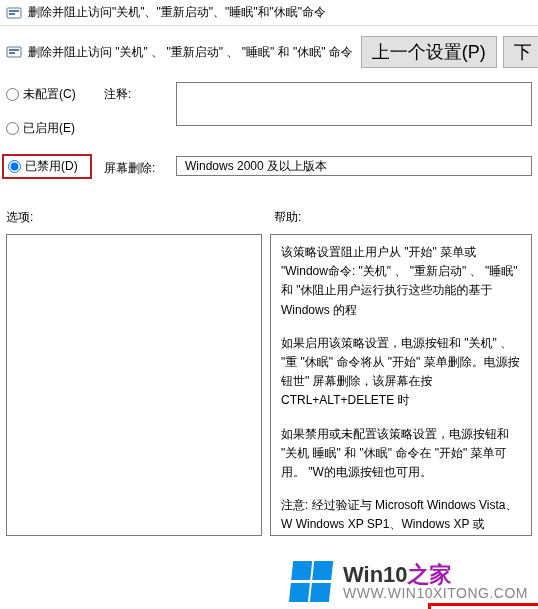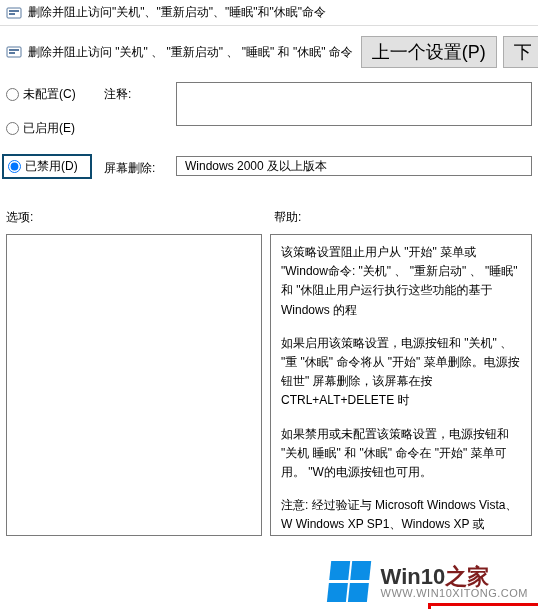--- a/index.html
+++ b/index.html
@@ -64,21 +64,21 @@
       padding-top: 4px;
     }
     .radio-row {
       display: flex;
       align-items: center;
       gap: 4px;
       cursor: pointer;
     }
     .radio-row input { cursor: pointer; }
     .radio-highlight {
-      border: 2px solid #0c4a6e;
+      border: 2px solid #b91c1c;
       padding: 2px 4px;
       margin-left: -4px;
     }
     .right-fields {
       flex: 1;
       display: flex;
       flex-direction: column;
       gap: 30px;
     }
     .field-row {
@@ -147,22 +147,22 @@
       bottom: 6px;
       display: flex;
       align-items: center;
       gap: 10px;
       background: #fff;
     }
     .win-logo { display: flex; flex-wrap: wrap; width: 42px; height: 42px; gap: 2px; transform: skewX(-6deg); }
     .win-logo span { width: 19px; height: 19px; background: #0b8ee6; }
     .wm-text { display: flex; flex-direction: column; line-height: 1.05; }
     .wm-big { font-size: 22px; font-weight: 600; color: #333; }
-    .wm-big .accent { color: #7f1d1d; }
-    .wm-url { font-size: 11px; color: #888; letter-spacing: 0.5px; }
+    .wm-big .accent { color: #a21caf; }
+    .wm-url { font-size: 14px; color: #888; letter-spacing: 0.5px; }
   </style>
 </head>
 <body>
 
 <div class="titlebar">
   <span class="title-icon">
     <svg viewBox="0 0 16 16">
         <rect x="1" y="3" width="14" height="10" rx="1" fill="#fff" stroke="#5a7aa0"></rect>
         <rect x="3" y="5" width="10" height="2" fill="#5a7aa0"></rect>
         <rect x="3" y="8" width="6" height="2" fill="#5a7aa0"></rect>

